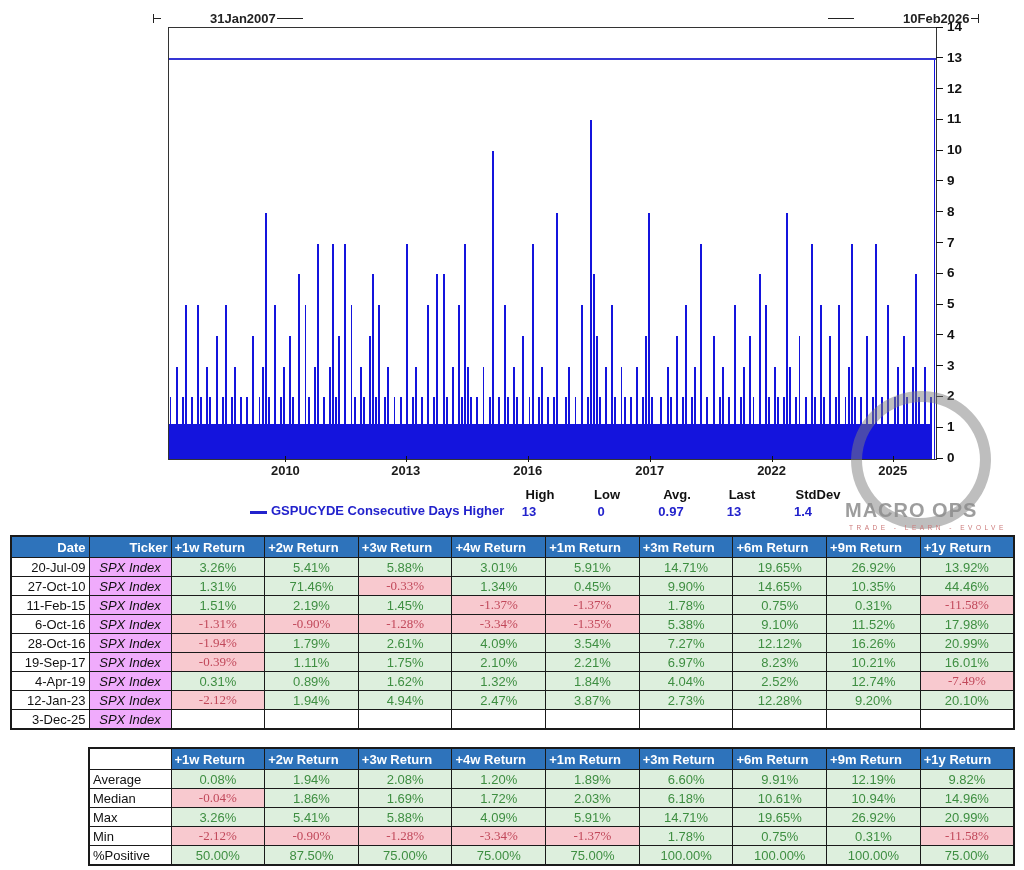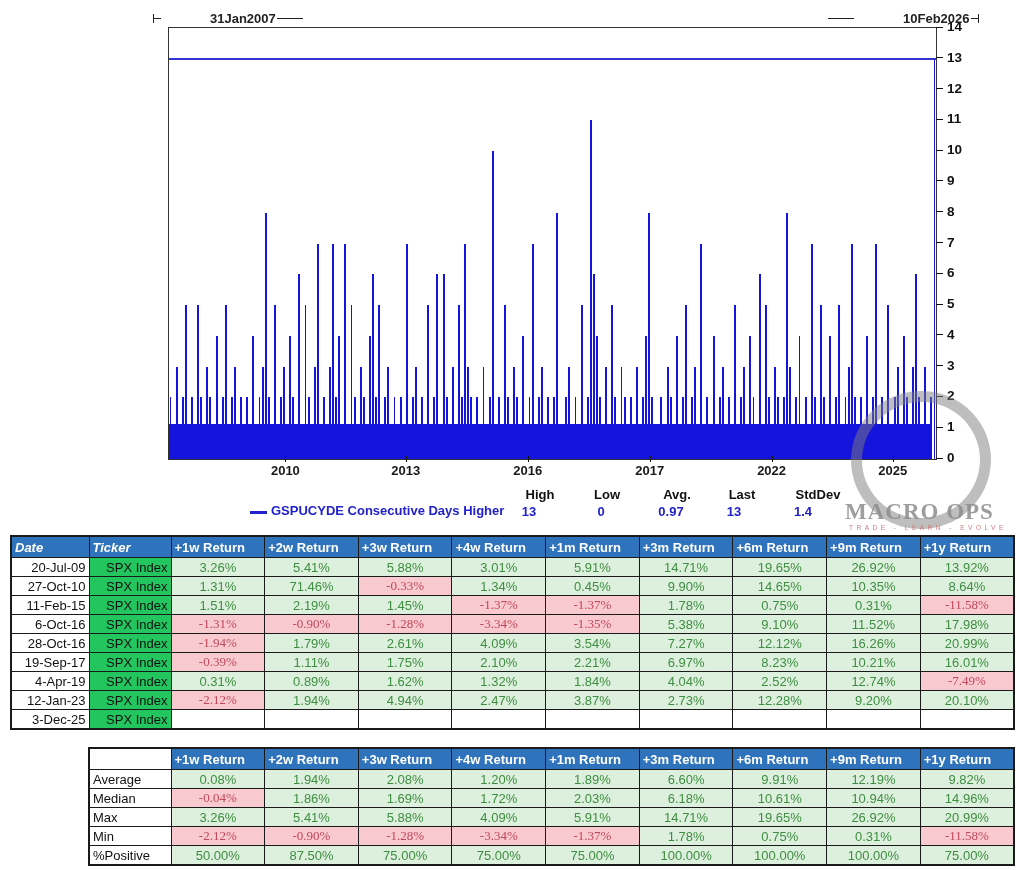--- a/index.html
+++ b/index.html
@@ -27,47 +27,47 @@
   #x-axis{position:absolute;left:168px;top:458px;width:767px;height:26px;}
   .xtick{position:absolute;top:-2px;width:1px;height:6px;background:#111;}
   .xlab{position:absolute;top:5px;width:60px;text-align:center;
     font-size:13px;font-weight:bold;color:#1a1a1a;}
 
   
   .wm-ring{position:absolute;left:851px;top:391px;width:118px;height:116px;
     border:11px solid rgba(125,125,125,0.5);border-radius:50%;
     transform:rotate(-10deg);}
   .wm-text{position:absolute;left:845px;top:499px;width:175px;
-    font-family:Liberation Serif, serif;
-    font-size:23px;font-weight:bold;letter-spacing:1px;color:rgba(140,140,140,0.85);
+    font-family:Liberation Sans, sans-serif;
+    font-size:20px;font-weight:bold;letter-spacing:1px;color:rgba(140,140,140,0.85);
     white-space:nowrap;}
   .wm-tag{position:absolute;left:849px;top:524px;width:170px;
     font-size:6.5px;letter-spacing:3.5px;color:#cc7a7a;white-space:nowrap;}
 
   
   .stat-h{position:absolute;top:487px;transform:translateX(-50%);
     font-size:13px;font-weight:bold;color:#111;white-space:nowrap;}
   .stat-v{position:absolute;top:504px;transform:translateX(-50%);
     font-size:13px;font-weight:bold;color:var(--legend-blue);white-space:nowrap;}
   .legend-swatch{position:absolute;left:250px;top:511px;width:17px;height:2.5px;
     background:var(--legend-blue);}
   .legend-label{position:absolute;left:271px;top:503px;font-size:13px;font-weight:bold;
     color:var(--legend-blue);white-space:nowrap;}
 
   
   table{border-collapse:collapse;table-layout:fixed;font-size:13px;}
   #table1{position:absolute;left:10px;top:535px;width:1005px;border:2px solid #1a1a1a;}
   #table2{position:absolute;left:88px;top:747px;width:927px;border:2px solid #1a1a1a;}
   th,td{border:1px solid #1a1a1a;height:18px;padding:0 3px;overflow:hidden;white-space:nowrap;}
   th{background:var(--header-bg);color:#fff;font-weight:bold;text-align:left;height:20px;}
-  th.al{text-align:left;font-style:italic;}
+  th.al{text-align:right;}
   th.corner{background:#fff;}
   td{text-align:center;}
   td.date{text-align:right;color:#111;background:#fff;}
-  td.ticker{text-align:right;color:#111;background:#22c55e;}
+  td.ticker{text-align:center;color:#111;background:#f0abfc;font-style:italic;}
   td.rowlab{text-align:left;color:#111;background:#fff;}
   td.pos{background:var(--pos-bg);color:var(--pos-text);}
   td.neg{background:var(--neg-bg);color:var(--neg-text);font-family:Liberation Serif, serif;}
   td.blank{background:#fff;}
 </style>
 </head>
 <body>
 
 <div id="app">
 
@@ -454,21 +454,21 @@
           <td class="date">27-Oct-10</td>
           <td class="ticker">SPX Index</td>
           <td class="pos">1.31%</td>
           <td class="pos">71.46%</td>
           <td class="neg">-0.33%</td>
           <td class="pos">1.34%</td>
           <td class="pos">0.45%</td>
           <td class="pos">9.90%</td>
           <td class="pos">14.65%</td>
           <td class="pos">10.35%</td>
-          <td class="pos">8.64%</td>
+          <td class="pos">44.46%</td>
         </tr>
         <tr>
           <td class="date">11-Feb-15</td>
           <td class="ticker">SPX Index</td>
           <td class="pos">1.51%</td>
           <td class="pos">2.19%</td>
           <td class="pos">1.45%</td>
           <td class="neg">-1.37%</td>
           <td class="neg">-1.37%</td>
           <td class="pos">1.78%</td>

